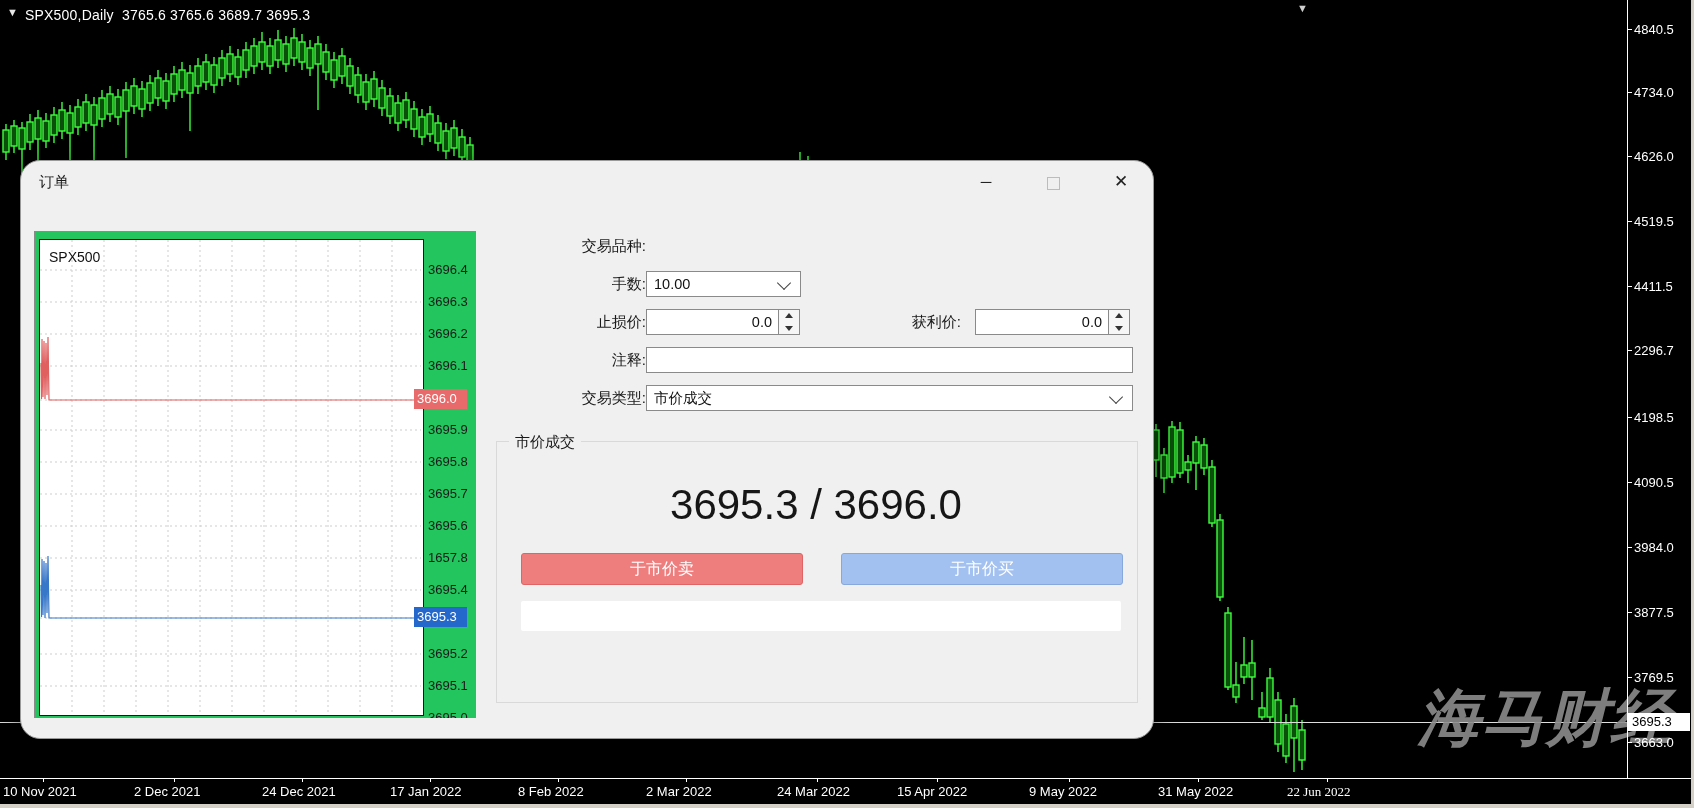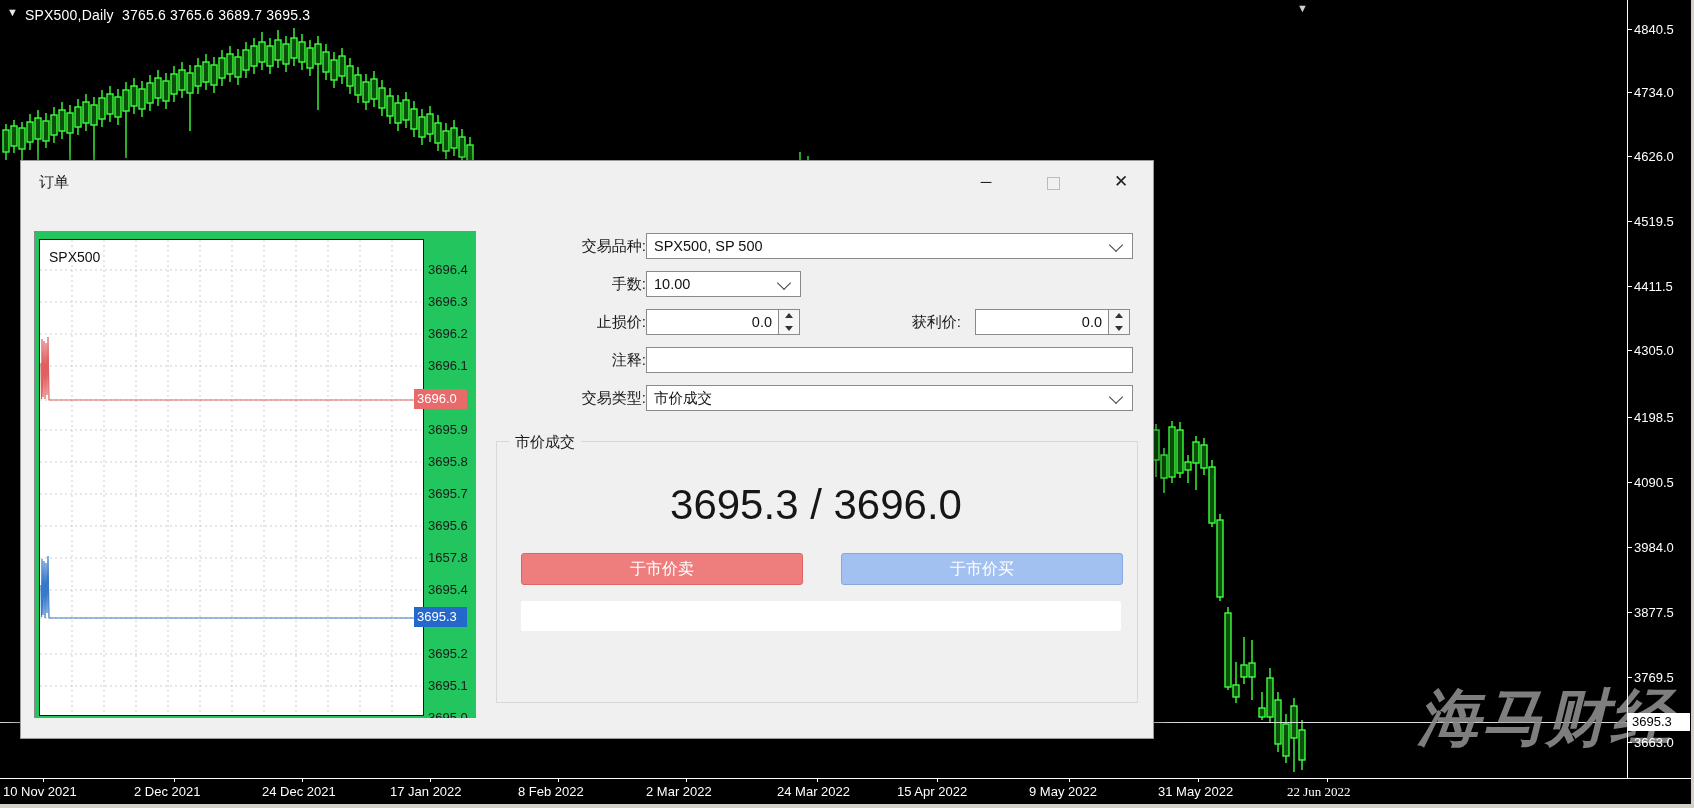--- a/index.html
+++ b/index.html
@@ -24,21 +24,21 @@
   #edge-bottom{left:0;top:804px;width:1694px;height:4px;background:#d4d0c8;}
 
   
   #wm-brand{left:1418px;top:676px;color:#8c8c8c;opacity:.9;font-size:62px;font-weight:bold;
             font-style:italic;white-space:nowrap;letter-spacing:2px;z-index:3;}
   #wm-site{left:1452px;top:770px;color:#2a6cb0;font-size:31px;font-weight:bold;
            font-style:italic;letter-spacing:4px;z-index:6;white-space:nowrap;margin-top:44px;}
 
   
   #dialog{left:20px;top:160px;width:1132px;height:577px;background:#f0f0f0;
-          border:1px solid #9a9a9a;border-radius:0;box-shadow:0 8px 24px rgba(0,0,0,.55);
+          border:1px solid #9a9a9a;border-radius:20px;box-shadow:0 8px 24px rgba(0,0,0,.55);
           z-index:10;color:#1a1a1a;}
   #dlg-title{left:18px;top:12px;font-size:15px;}
   .winbtn{position:absolute;top:6px;width:46px;height:30px;text-align:center;line-height:30px;
           font-size:15px;color:#222;cursor:default;}
   #btn-min{left:942px;}
   #btn-max{left:1009px;}
   #max-glyph{display:inline-block;width:11px;height:11px;border:1px solid #bcbcbc;vertical-align:middle;}
   #btn-close{left:1077px;font-size:17px;}
 
   
@@ -268,21 +268,21 @@
       <div class="pax" style="top:29px;z-index:4;">4840.5</div>
      <div class="pax-tick" style="top:29px;z-index:4;"></div>
       <div class="pax" style="top:92px;z-index:4;">4734.0</div>
      <div class="pax-tick" style="top:92px;z-index:4;"></div>
       <div class="pax" style="top:156px;z-index:4;">4626.0</div>
      <div class="pax-tick" style="top:156px;z-index:4;"></div>
       <div class="pax" style="top:221px;z-index:4;">4519.5</div>
      <div class="pax-tick" style="top:221px;z-index:4;"></div>
       <div class="pax" style="top:286px;z-index:4;">4411.5</div>
      <div class="pax-tick" style="top:286px;z-index:4;"></div>
-      <div class="pax" style="top:350px;z-index:4;">4305.0</div>
+      <div class="pax" style="top:350px;z-index:4;">2296.7</div>
      <div class="pax-tick" style="top:350px;z-index:4;"></div>
       <div class="pax" style="top:417px;z-index:4;">4198.5</div>
      <div class="pax-tick" style="top:417px;z-index:4;"></div>
       <div class="pax" style="top:482px;z-index:4;">4090.5</div>
      <div class="pax-tick" style="top:482px;z-index:4;"></div>
       <div class="pax" style="top:547px;z-index:4;">3984.0</div>
      <div class="pax-tick" style="top:547px;z-index:4;"></div>
       <div class="pax" style="top:612px;z-index:4;">3877.5</div>
      <div class="pax-tick" style="top:612px;z-index:4;"></div>
       <div class="pax" style="top:677px;z-index:4;">3769.5</div>
@@ -371,24 +371,20 @@
           <div class="tscale" style="top:357px;">3695.4</div>
           <div class="tscale" style="top:421px;">3695.2</div>
           <div class="tscale" style="top:453px;">3695.1</div>
           <div class="tscale" style="top:485px;">3695.0</div>
         </div>
       <div id="ask-label" class="tscale-hl" style="top: 167px;">3696.0</div>
       <div id="bid-label" class="tscale-hl" style="top: 385px;">3695.3</div>
     </div>
 
     <div class="flabel" style="left:505px;top:76px;">交易品种:</div>
-    <div class="field" style="left:625px;top:72px;width:487px;">
-      <span>SPX500, SP 500</span>
-      <i class="chev" style="left:464px;top:6px;"></i>
-    </div>
 
     <div class="flabel" style="left:505px;top:114px;">手数:</div>
     <div class="field" style="left:625px;top:110px;width:155px;">
       <span>10.00</span>
       <i class="chev" style="left:132px;top:6px;"></i>
     </div>
 
     <div class="flabel" style="left:505px;top:152px;">止损价:</div>
     <div class="field num" style="left:625px;top:148px;width:133px;">0.0</div>
     <div class="spin" style="left:757px;top:148px;">

